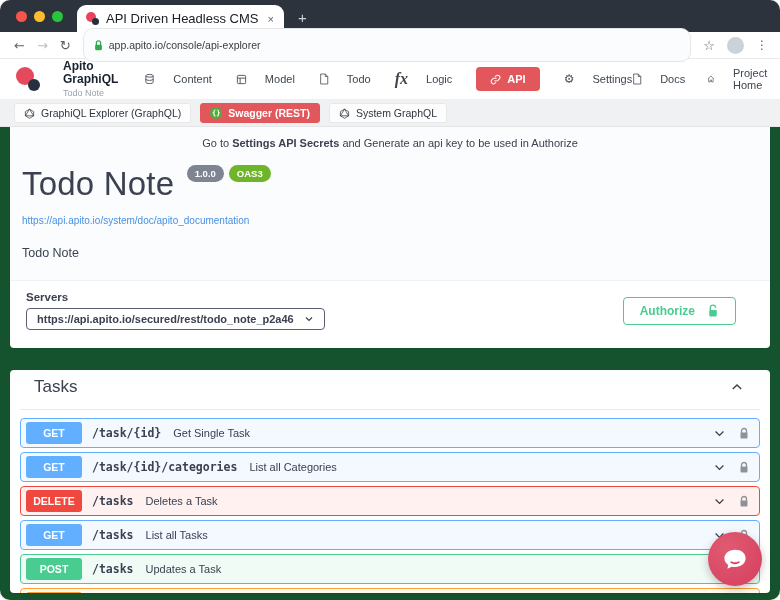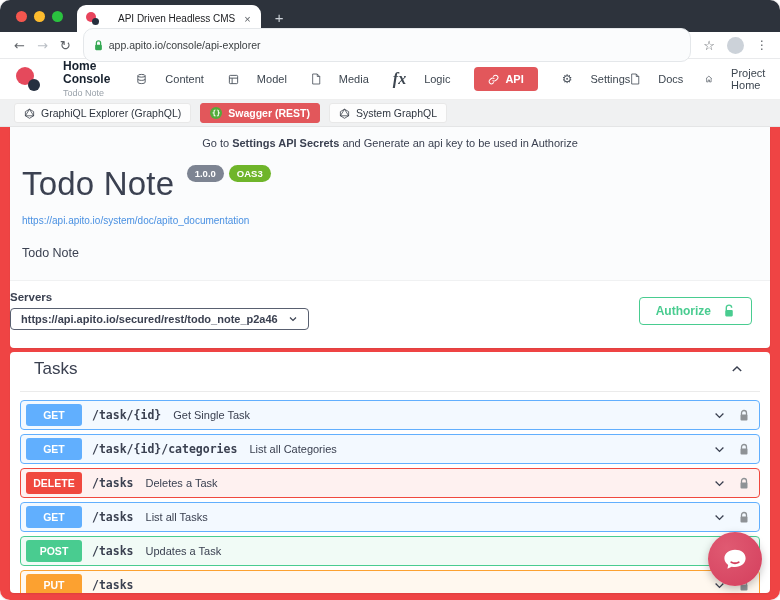--- a/index.html
+++ b/index.html
@@ -7,21 +7,21 @@
   .window{ position:relative; width:780px; height:600px; margin:0 auto; background:#fff;
            border-radius:10px; overflow:hidden; box-shadow:0 0 0 1px rgba(0,0,0,.06); }
 
   
   .tabstrip{ height:32px; background:#2d333c; display:flex; align-items:flex-end; padding:0 8px; }
   .traffic{ display:flex; gap:7px; align-items:center; margin:0 14px 10px 8px; }
   .traffic span{ width:11px; height:11px; border-radius:50%; display:block; }
   .tl-red{ background:#f4564e; } .tl-yellow{ background:#fdbc2e; } .tl-green{ background:#2ac23f; }
   .browser-tab{ display:flex; align-items:center; gap:7px; background:#fff; height:27px;
                 border-radius:9px 9px 0 0; padding:0 10px 0 9px; min-width:148px; }
-  .tab-title{ font-size:10px; color:#202124; white-space:nowrap;margin-left:12px; }
+  .tab-title{ font-size:13px; color:#202124; white-space:nowrap; }
   .tab-close{ font-size:11px; color:#5f6368; margin-left:2px; }
   .newtab{ color:#cdd2d8; font-size:15px; margin:0 0 7px 14px; line-height:1; }
   .favicon{ position:relative; width:13px; height:13px; flex:none; }
   .favicon .f1{ position:absolute; left:0; top:0; width:10px; height:10px; border-radius:50%; background:#e8445c; }
   .favicon .f2{ position:absolute; right:0; bottom:0; width:7px; height:7px; border-radius:50%; background:#262f3d; }
 
   .toolbar{ height:27px; background:#fff; display:flex; align-items:center; padding:0 12px 0 14px;
             border-bottom:1px solid #e9eaec; gap:12px; }
   .navbtn{ font-family:"DejaVu Sans", sans-serif; font-size:13px; color:#5f6368; line-height:1; }
   .navbtn.fwd{ color:#b9bec4; }
@@ -57,34 +57,34 @@
   .explorer-tabs{ height:27px; background:#f0f1f2; border-bottom:1px solid #e4e5e6; display:flex;
                   align-items:center; gap:9px; padding:0 14px; }
   .etab{ height:20px; display:flex; align-items:center; gap:6px; padding:0 9px; border-radius:3px;
          font-size:10.5px; color:#2f3640; background:#fdfdfd; border:1px solid #e8e8e8; }
   .etab.active{ background:#e2575b; border-color:#e2575b; color:#fff; font-weight:bold; }
   .swagger-dot{ width:12px; height:12px; border-radius:50%; background:#53ac3a; color:#fff;
                 font-family:"DejaVu Sans Mono", monospace; font-size:7px; font-weight:bold;
                 display:flex; align-items:center; justify-content:center; }
 
   
-  .page{ position:relative; height:473px; background:#ef4444; padding:0 10px 7px;
-         display:flex; flex-direction:column; gap:4px; }
+  .page{ position:relative; height:473px; background:#14532d; padding:0 10px 7px;
+         display:flex; flex-direction:column; gap:22px; }
   .card{ background:#fff; border-radius:0 0 4px 4px; box-shadow:0 1px 2px rgba(0,0,0,.07); }
   .tasks-card{ border-radius:4px; flex:1 1 auto; min-height:0; overflow:hidden; }
 
   .notice{ text-align:center; font-size:11px; color:#3b4151; padding:10px 0 2px; background:#fbfcfd; }
   .info-block{ background:#fbfcfd; padding:14px 12px 20px; border-bottom:1px solid #f0f1f2; }
   .api-title{ font-size:33px; color:#3b4151; letter-spacing:.2px; }
   .badges{ display:inline-flex; gap:5px; vertical-align:18px; margin-left:8px; }
   .pill{ font-size:9.5px; color:#fff; padding:3px 8px; border-radius:20px; font-weight:bold; }
   .doc-link{ display:inline-block; font-size:10px; color:#4990e2; margin-top:12px; text-decoration:none; }
   .api-desc{ font-size:12.5px; color:#3b4151; margin-top:18px; }
 
-  .scheme-row{ display:flex; align-items:center; justify-content:space-between; padding:10px 0 18px; }
+  .scheme-row{ display:flex; align-items:center; justify-content:space-between; padding:10px 16px 18px; }
   .servers-label{ font-size:11.5px; font-weight:bold; color:#3b4151; margin-bottom:5px; }
   .server-select{ display:flex; align-items:center; gap:10px; border:1.5px solid #596070; border-radius:4px;
                   padding:4px 10px; font-size:11px; font-weight:bold; color:#3b4151; }
   .auth-btn{ display:flex; align-items:center; gap:12px; border:1.5px solid #49cc90; border-radius:4px;
              padding:6px 16px; color:#49cc90; font-size:12px; font-weight:bold; background:#fff; margin-right:18px; }
 
   .tasks-header{ display:flex; align-items:center; justify-content:space-between;
                  padding:7px 16px 12px 14px; border-bottom:1px solid #ebebeb; margin:0 10px; }
   .tasks-title{ font-size:17px; color:#3b4151; font-weight:500; }
   .endpoints{ padding:8px 10px 0; }
@@ -139,21 +139,21 @@
     <span class="dots">⋮</span>
   </div>
 
   <div class="app-header">
     <span class="logo">
         <span class="l1"></span>
         <span class="l2"></span>
       </span>
     <span class="vdiv"></span>
     <div>
-      <div class="appname">Home Console</div>
+      <div class="appname">Apito GraphiQL</div>
       <div class="projname">Todo Note</div>
     </div>
     <div class="main-nav">
       <div class="nav-item">
         <svg width="11" height="12" viewBox="0 0 24 24" fill="none" stroke="currentColor" stroke-width="2">
             <ellipse cx="12" cy="5" rx="8" ry="3"></ellipse>
             <path d="M4 5v14c0 1.7 3.6 3 8 3s8-1.3 8-3V5"></path>
             <path d="M4 12c0 1.7 3.6 3 8 3s8-1.3 8-3"></path>
           </svg>
         <span>Content</span>
@@ -163,21 +163,21 @@
             <rect x="3" y="3" width="18" height="18" rx="2"></rect>
             <path d="M3 9h18M9 9v12"></path>
           </svg>
         <span>Model</span>
       </div>
       <div class="nav-item">
         <svg width="10" height="12" viewBox="0 0 24 28" fill="none" stroke="currentColor" stroke-width="2">
             <path d="M4 2h11l6 6v18H4z"></path>
             <path d="M15 2v6h6"></path>
           </svg>
-        <span>Media</span>
+        <span>Todo</span>
       </div>
       <div class="nav-item">
         <span class="fx">fx</span>
         <span>Logic</span>
       </div>
       <div class="api-btn">
         <svg width="11" height="11" viewBox="0 0 24 24" fill="none" stroke="#fff" stroke-width="2.2">
             <path d="M10 14a5 5 0 0 0 7.1.1l3-3a5 5 0 0 0-7.1-7.1l-1.7 1.7"></path>
             <path d="M14 10a5 5 0 0 0-7.1-.1l-3 3a5 5 0 0 0 7.1 7.1l1.7-1.7"></path>
           </svg>

